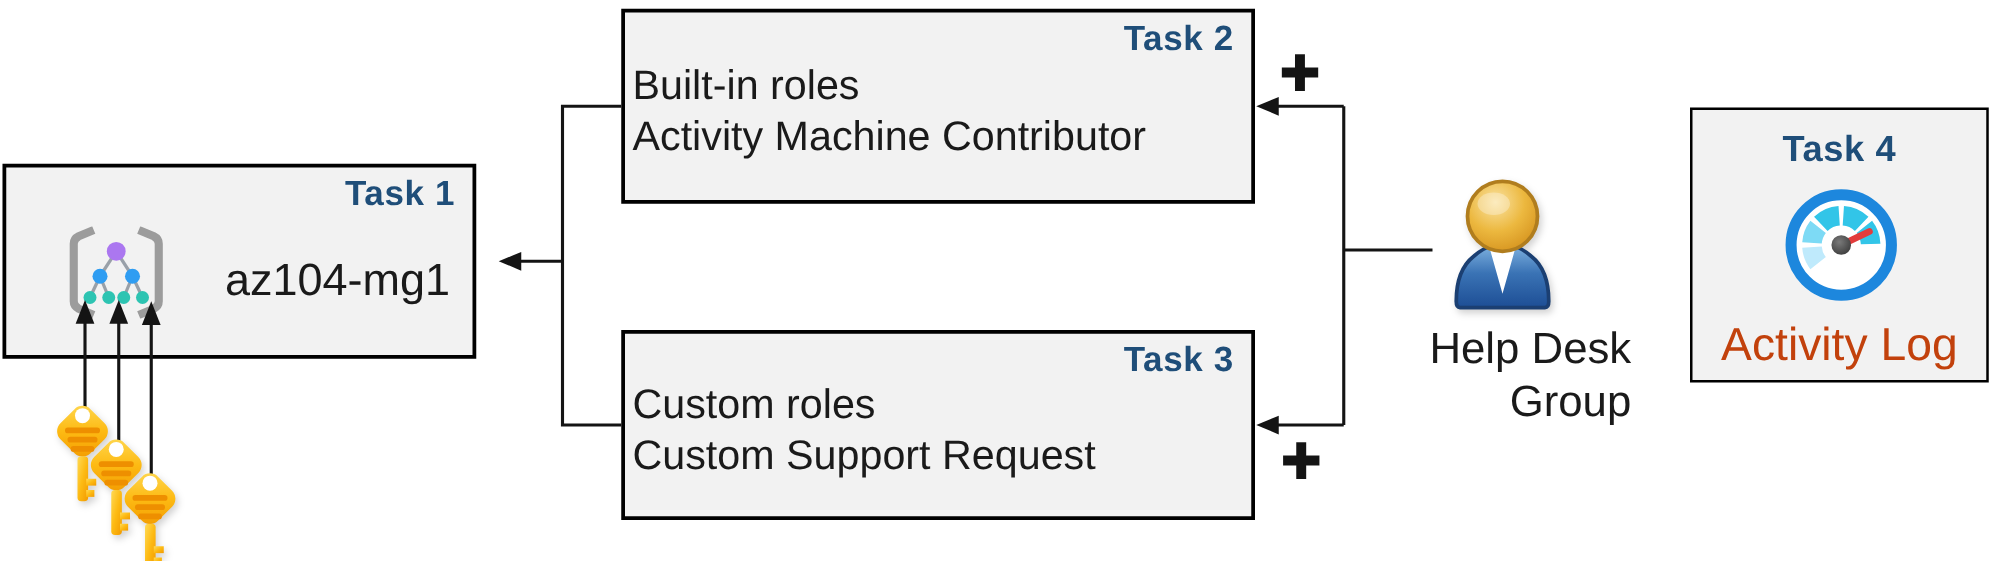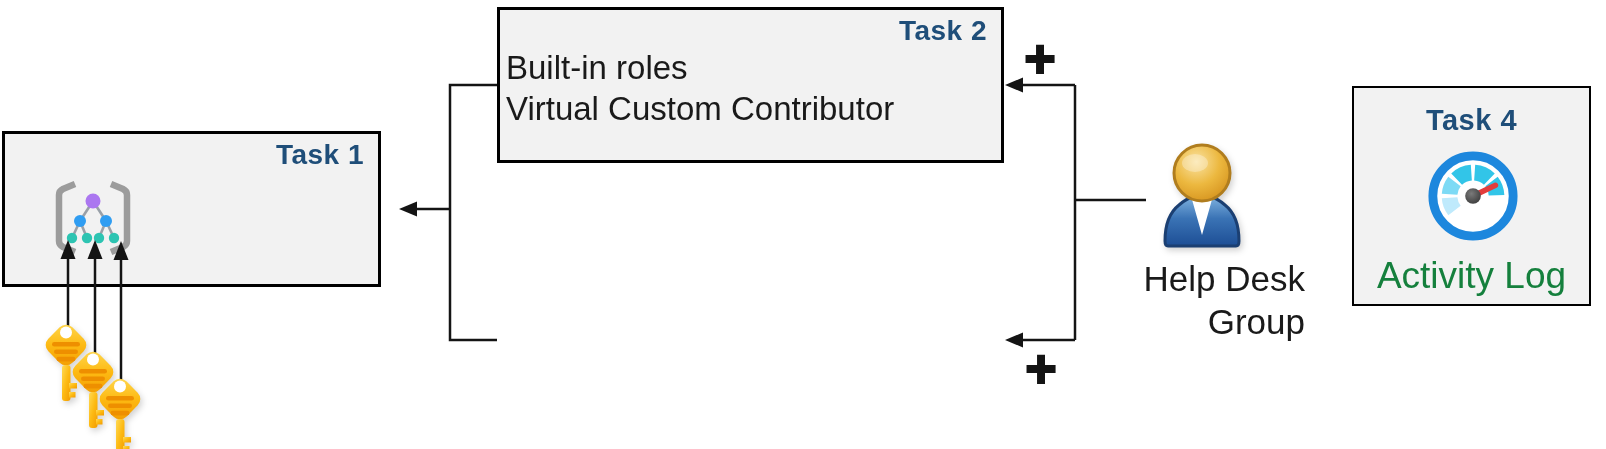--- a/index.html
+++ b/index.html
@@ -25,21 +25,21 @@
     font-size:33px;line-height:41px;color:#1a1a1a;text-align:center;white-space:nowrap;
   }
   #mg-icon{position:absolute;left:48px;top:47px;width:80px;height:74px;}
   #task1-name{
     position:absolute;left:150px;top:68px;width:230px;text-align:center;
     font-size:36px;line-height:44px;color:#1a1a1a;white-space:nowrap;
   }
   #gauge-icon{position:absolute;left:72px;top:61px;width:94px;height:94px;}
   #task4-caption{
     position:absolute;left:0;right:0;top:166px;text-align:center;
-    font-size:37px;line-height:44px;color:#15803d;white-space:nowrap;
+    font-size:37px;line-height:44px;color:#c2410c;white-space:nowrap;
   }
   #connectors{position:absolute;left:0;top:0;width:1606px;height:449px;}
   #keys-icon{
     position:absolute;left:20px;top:300px;width:160px;height:149px;
     filter:drop-shadow(2px 3px 3px rgba(0,0,0,0.18));
   }
   #person-icon{
     position:absolute;left:1154px;top:142px;width:96px;height:106px;
     filter:drop-shadow(2px 3px 3px rgba(0,0,0,0.18));
   }
@@ -74,30 +74,38 @@
           <line x1="53" y1="40" x2="61" y2="57"></line>
       </g>
       <circle cx="40" cy="20" r="7.5" fill="#ab77f0"></circle>
       <circle cx="27" cy="40" r="6" fill="#2f9df2"></circle>
       <circle cx="53" cy="40" r="6" fill="#2f9df2"></circle>
       <circle cx="19" cy="57" r="5.2" fill="#2dc4b2"></circle>
       <circle cx="34" cy="57" r="5.2" fill="#2dc4b2"></circle>
       <circle cx="46" cy="57" r="5.2" fill="#2dc4b2"></circle>
       <circle cx="61" cy="57" r="5.2" fill="#2dc4b2"></circle>
     </svg>
+    <div id="task1-name">az104-mg1</div>
   </div>
 
   <div class="box" id="task2-box">
     <div class="task-label">Task 2</div>
     <div class="box-lines">
       <div>Built-in roles</div>
-      <div>Virtual Custom Contributor</div>
+      <div>Activity Machine Contributor</div>
     </div>
   </div>
 
+  <div class="box" id="task3-box">
+    <div class="task-label">Task 3</div>
+    <div class="box-lines">
+      <div>Custom roles</div>
+      <div>Custom Support Request</div>
+    </div>
+  </div>
 
   <div class="box" id="task4-box">
     <div class="task-label">Task 4</div>
     <svg id="gauge-icon" viewBox="0 0 96 96">
       <defs>
         <radialGradient id="hubGrad" cx="40%" cy="35%" r="70%">
           <stop offset="0%" stop-color="#7a7a7a"></stop>
             <stop offset="100%" stop-color="#3d3d3d"></stop>
         </radialGradient>
       </defs>

